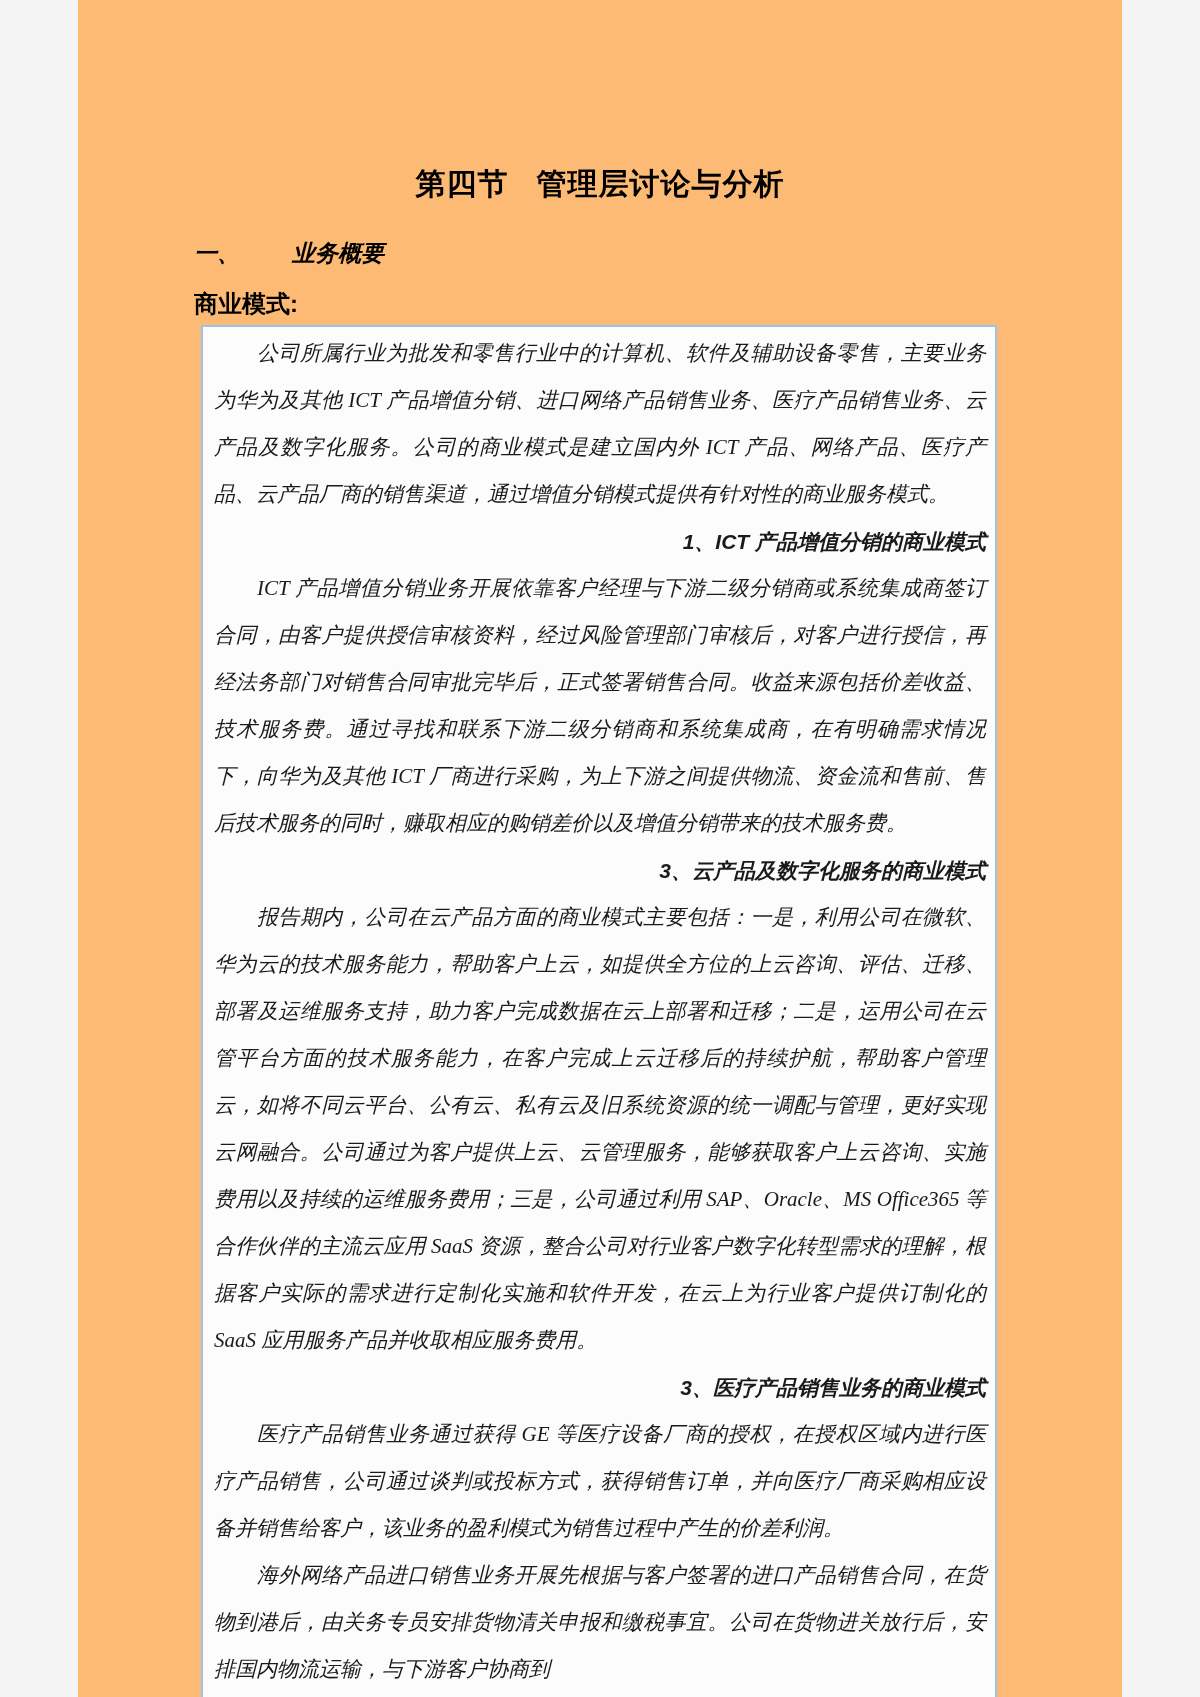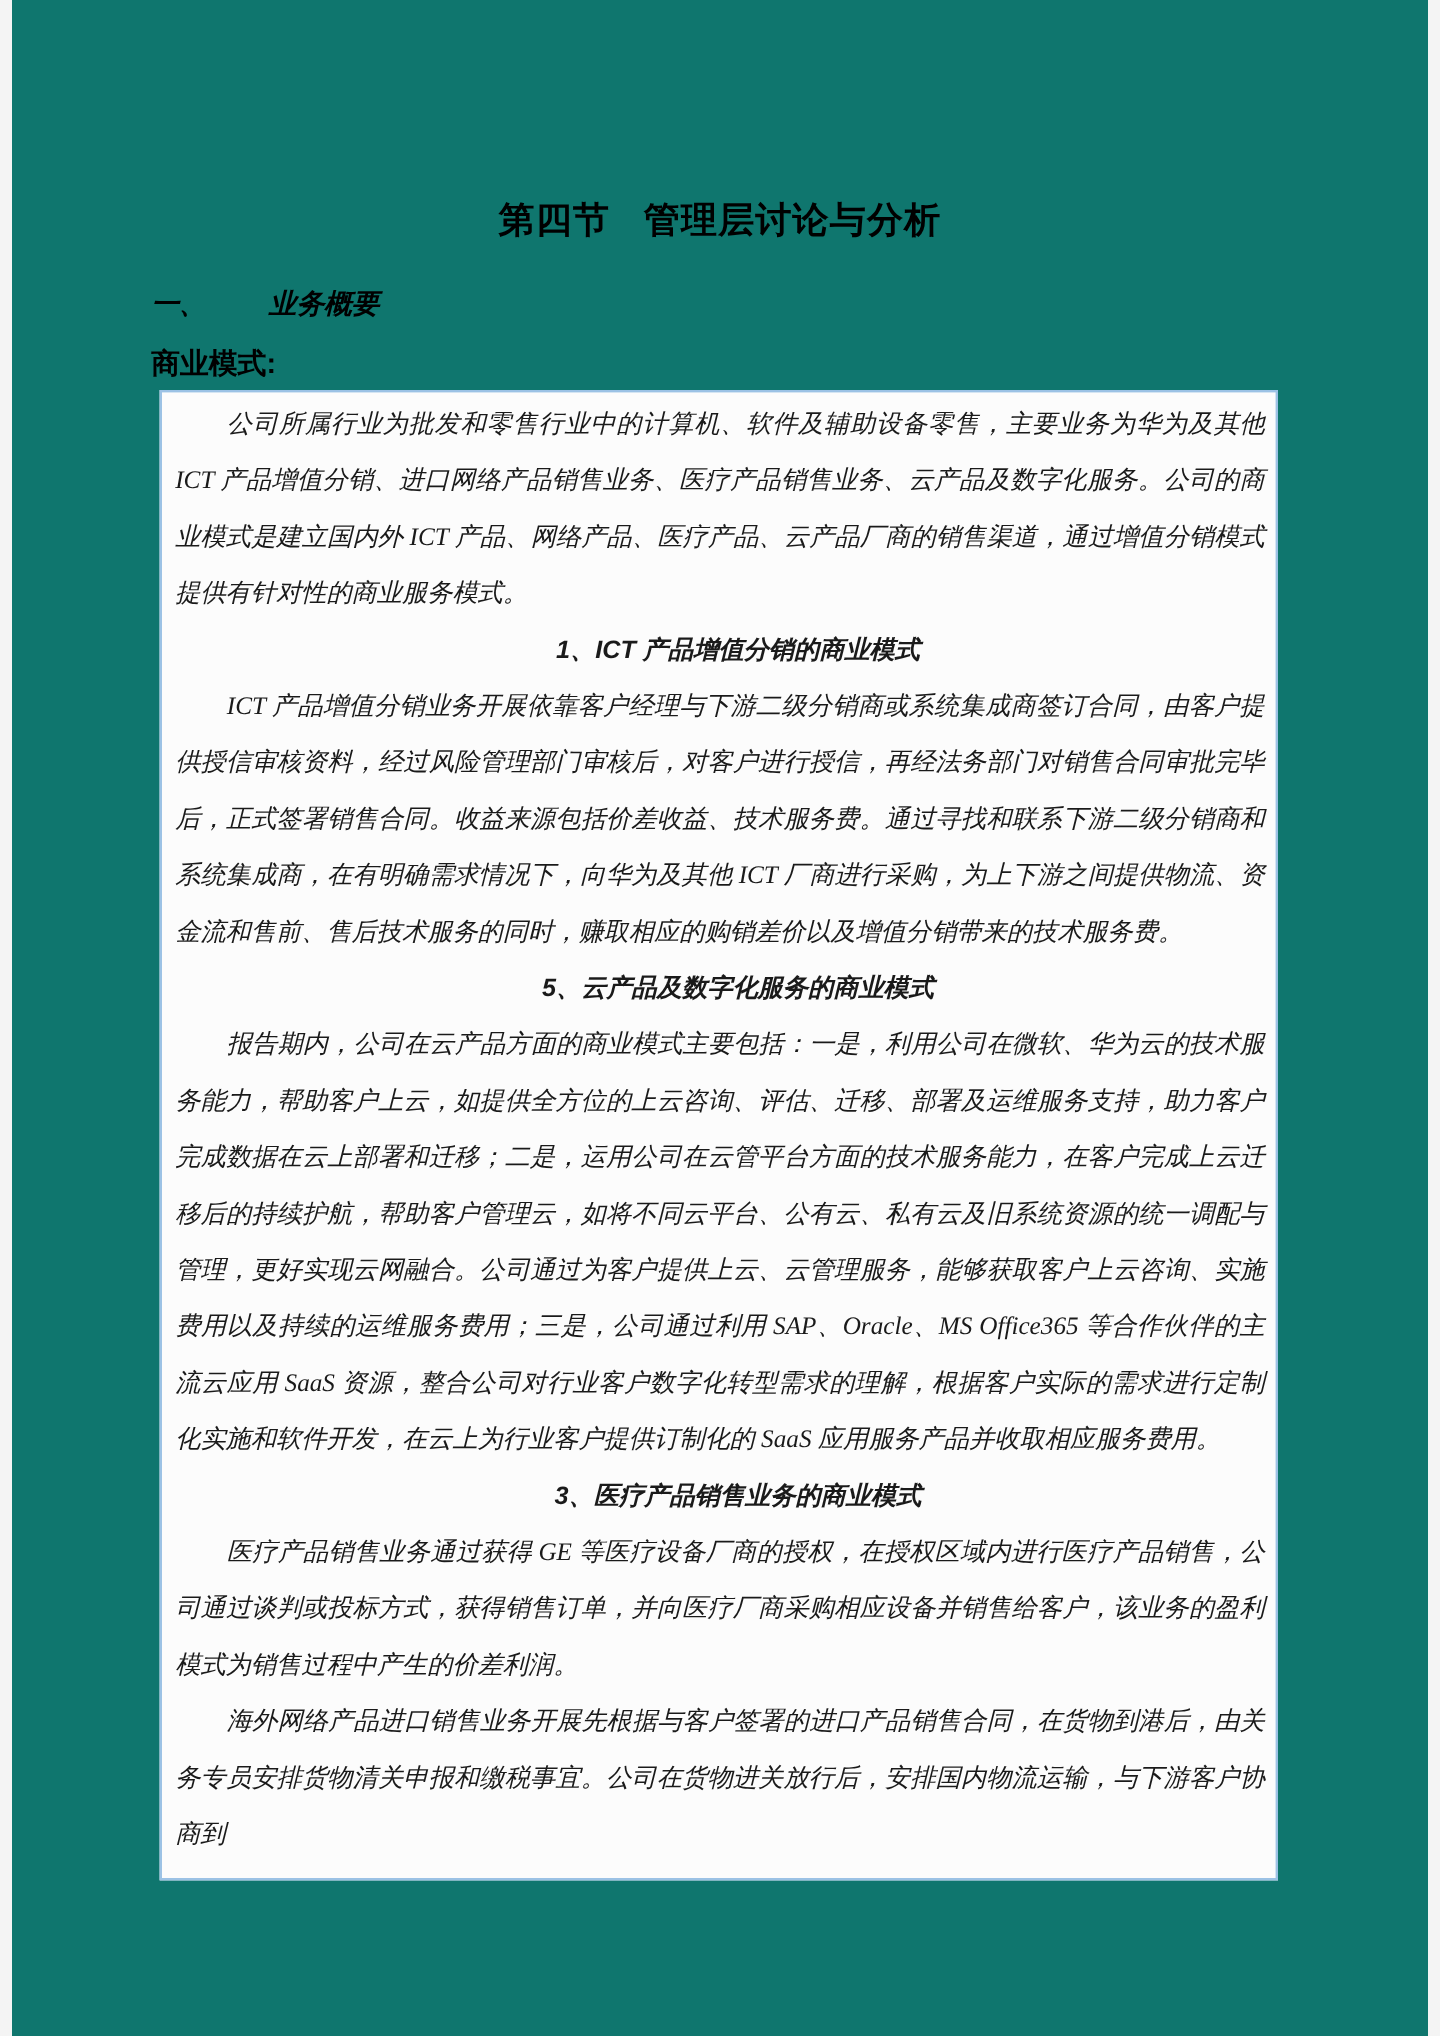--- a/index.html
+++ b/index.html
@@ -3,24 +3,24 @@
 <meta charset="utf-8">
 <style>
   * { margin: 0; padding: 0; box-sizing: border-box; }
   html, body { background: #f4f4f4; }
   body {
     font-family: "Liberation Serif", serif;
     -webkit-font-smoothing: antialiased;
   }
   .page {
     position: relative;
-    width: 1180px;
+    width: 1044px;
     height: 1697px;
     margin: 0 auto;
-    background: #0f766e;
+    background: #fdba74;
     color: #141414;
     overflow: hidden;
   }
   .doc-title {
     padding-top: 168px;
     text-align: center;
     font-family: "Liberation Sans", sans-serif;
     font-weight: bold;
     font-size: 30px;
     line-height: 32px;
@@ -57,38 +57,38 @@
     font-size: 21px;
     line-height: 47px;
     text-align: justify;
     color: #1a1a1a;
   }
   .text-box p.body { text-indent: 43px; }
   .text-box p.heading {
     text-indent: 30px;
     font-weight: bold;
     font-family: "Liberation Sans", sans-serif;
-    text-align: center;
+    text-align: right;
   }
 </style>
 </head>
 <body>
 
 <div class="page">
 
   <h1 class="doc-title"><span>第四节</span><span class="title-gap"></span><span>管理层讨论与分析</span></h1>
 
   <div class="section-heading"><span>一、</span><span class="num-gap"></span><span>业务概要</span></div>
 
   <div class="field-label">商业模式:</div>
 
   <div class="text-box" style="border-color: rgb(156, 194, 229);">
       <p class="body">公司所属行业为批发和零售行业中的计算机、软件及辅助设备零售，主要业务为华为及其他 ICT 产品增值分销、进口网络产品销售业务、医疗产品销售业务、云产品及数字化服务。公司的商业模式是建立国内外 ICT 产品、网络产品、医疗产品、云产品厂商的销售渠道，通过增值分销模式提供有针对性的商业服务模式。</p>
       <p class="heading">1、ICT 产品增值分销的商业模式</p>
       <p class="body">ICT 产品增值分销业务开展依靠客户经理与下游二级分销商或系统集成商签订合同，由客户提供授信审核资料，经过风险管理部门审核后，对客户进行授信，再经法务部门对销售合同审批完毕后，正式签署销售合同。收益来源包括价差收益、技术服务费。通过寻找和联系下游二级分销商和系统集成商，在有明确需求情况下，向华为及其他 ICT 厂商进行采购，为上下游之间提供物流、资金流和售前、售后技术服务的同时，赚取相应的购销差价以及增值分销带来的技术服务费。</p>
-      <p class="heading">5、云产品及数字化服务的商业模式</p>
+      <p class="heading">3、云产品及数字化服务的商业模式</p>
       <p class="body">报告期内，公司在云产品方面的商业模式主要包括：一是，利用公司在微软、华为云的技术服务能力，帮助客户上云，如提供全方位的上云咨询、评估、迁移、部署及运维服务支持，助力客户完成数据在云上部署和迁移；二是，运用公司在云管平台方面的技术服务能力，在客户完成上云迁移后的持续护航，帮助客户管理云，如将不同云平台、公有云、私有云及旧系统资源的统一调配与管理，更好实现云网融合。公司通过为客户提供上云、云管理服务，能够获取客户上云咨询、实施费用以及持续的运维服务费用；三是，公司通过利用 SAP、Oracle、MS Office365 等合作伙伴的主流云应用 SaaS 资源，整合公司对行业客户数字化转型需求的理解，根据客户实际的需求进行定制化实施和软件开发，在云上为行业客户提供订制化的 SaaS 应用服务产品并收取相应服务费用。</p>
       <p class="heading">3、医疗产品销售业务的商业模式</p>
       <p class="body">医疗产品销售业务通过获得 GE 等医疗设备厂商的授权，在授权区域内进行医疗产品销售，公司通过谈判或投标方式，获得销售订单，并向医疗厂商采购相应设备并销售给客户，该业务的盈利模式为销售过程中产生的价差利润。</p>
       <p class="body">海外网络产品进口销售业务开展先根据与客户签署的进口产品销售合同，在货物到港后，由关务专员安排货物清关申报和缴税事宜。公司在货物进关放行后，安排国内物流运输，与下游客户协商到</p>
     </div>
 
 </div>
 
 </body></html>

